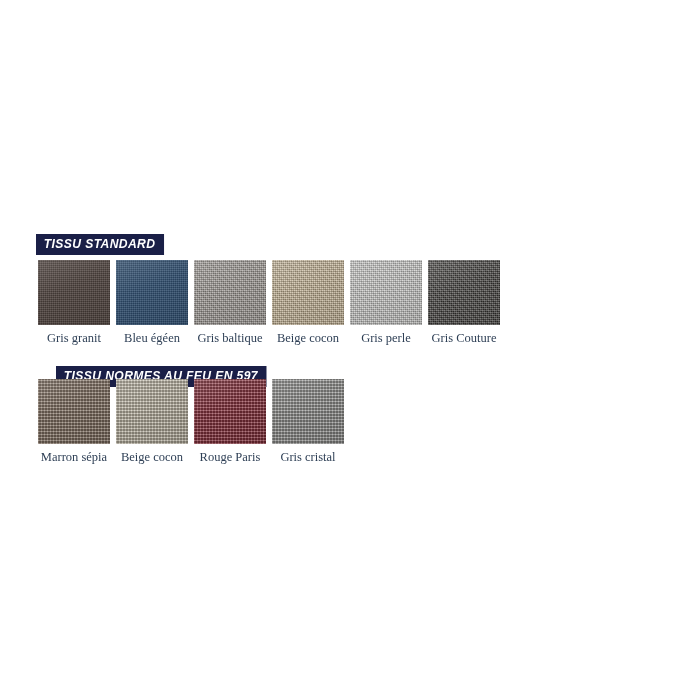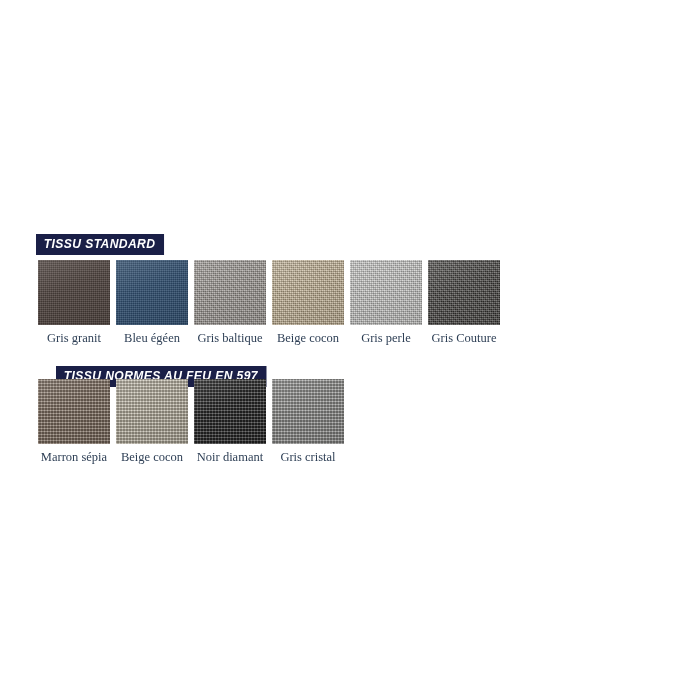--- a/index.html
+++ b/index.html
@@ -181,25 +181,25 @@
         <div class="swatch-label nowrap"><span>Marron sépia</span></div>
       </div>
       <div class="swatch-cell">
         <div class="swatch-chip" style="background-color: rgb(198, 191, 173);">
           <div class="weave coarse"></div>
           <div class="sheen"></div>
         </div>
         <div class="swatch-label nowrap"><span>Beige cocon</span></div>
       </div>
       <div class="swatch-cell">
-        <div class="swatch-chip" style="background-color: rgb(42, 42, 42);">
-          <div class="weave coarse"></div>
-          <div class="sheen"></div>
-        </div>
-        <div class="swatch-label nowrap"><span>Noir diamant</span></div>
+        <div class="swatch-chip" style="background-color: rgb(142, 52, 64);">
+          <div class="weave coarse"></div>
+          <div class="sheen"></div>
+        </div>
+        <div class="swatch-label nowrap"><span>Rouge Paris</span></div>
       </div>
       <div class="swatch-cell">
         <div class="swatch-chip" style="background-color: rgb(154, 154, 152);">
           <div class="weave coarse"></div>
           <div class="sheen"></div>
         </div>
         <div class="swatch-label nowrap"><span>Gris cristal</span></div>
       </div>
     </div>
   </div>

